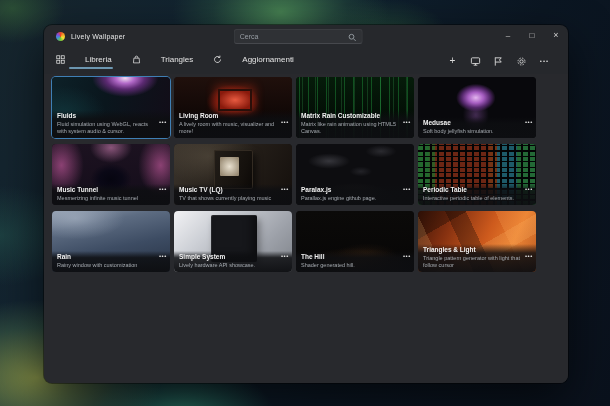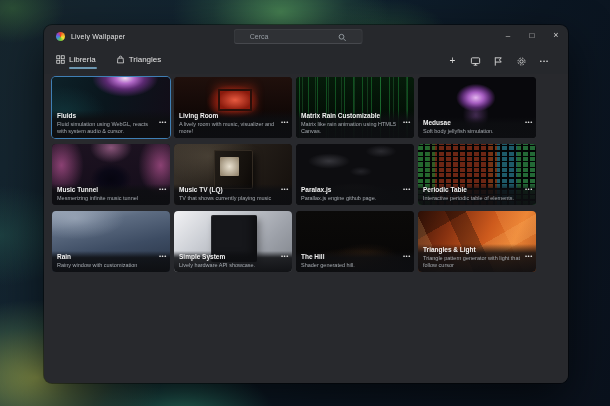--- a/index.html
+++ b/index.html
@@ -24,32 +24,32 @@
     display:flex; flex-direction:column;
   }
 
   
   .titlebar { height:23px; flex:none; display:flex; align-items:center; padding-left:12px; position:relative; }
   .logo { width:9px; height:9px; border-radius:50%; flex:none; margin-right:6px;
     background: conic-gradient(#e8452c, #f5a623 60deg, #f3e43a 120deg, #6fc53a 180deg, #3f8fdd 250deg, #8b46d8 310deg, #e8452c 360deg); }
   .app-title { font-size:7px; color:#e6e6e6; letter-spacing:.2px; }
   .searchbox { position:absolute; left:50%; top:4px; transform:translateX(-56%);
     width:129px; height:15px; background:#2f3135; border:1px solid #3a3c40; border-bottom-color:#46484d;
-    border-radius:3px; display:flex; align-items:center; padding:0 15px; }
+    border-radius:3px; display:flex; align-items:center; padding:0 5px; }
   .searchbox input { flex:1; min-width:0; background:transparent; border:none; outline:none;
     font-size:7px; color:#d5d5d5; font-family:inherit; }
   .searchbox input::placeholder { color:#989ea5; }
   .wc { position:absolute; right:0; top:0; display:flex; height:21px; }
   .wc button { width:24px; height:21px; background:none; border:none; color:#cfcfcf;
     font-size:8px; line-height:21px; text-align:center; padding:0; font-family:inherit; cursor:pointer; }
   .wc button.close { font-size:9px; }
 
   
   .tabrow { height:26px; flex:none; display:flex; align-items:center; padding:0 16px 0 12px; }
-  .tab { display:flex; align-items:center; gap:4px; margin-right:18px; position:relative;
+  .tab { display:flex; align-items:center; gap:20px; margin-right:18px; position:relative;
     padding:4px 2px 7px 0; color:#e4e4e4; font-size:8px; cursor:pointer; }
   .tab svg { display:block; }
   .tab.selected::after { content:""; position:absolute; left:13px; right:1px; bottom:2px;
     height:2px; border-radius:2px; background:#6c96b0; }
   .toolbar { margin-left:auto; display:flex; align-items:center; gap:8px; }
   .toolbar button { background:none; border:none; color:#d8d8d8; width:15px; height:15px;
     display:flex; align-items:center; justify-content:center; padding:0; font-family:inherit; cursor:pointer; }
   .toolbar .txt { font-size:10px; line-height:1; }
   .toolbar .dots { font-size:6px; letter-spacing:1px; }
 
@@ -171,20 +171,29 @@
     </div>
     <div class="tab">
       <span>
         <svg width="9" height="9" viewBox="0 0 12 12" fill="none" stroke="#e4e4e4" stroke-width="1">
           <path d="M2.5 4.2 h7 l.6 6.3 h-8.2 z"></path>
             <path d="M4.3 4.2 v-1 a1.7 1.7 0 0 1 3.4 0 v1"></path>
         </svg>
       </span>
       <span>Triangles</span>
     </div>
+    <div class="tab">
+      <span>
+        <svg width="9" height="9" viewBox="0 0 12 12" fill="none" stroke="#e4e4e4" stroke-width="1.1">
+          <path d="M10 6 a4 4 0 1 1 -1.2 -2.85"></path>
+            <path d="M9.2 0.8 v2.5 h-2.5"></path>
+        </svg>
+      </span>
+      <span>Aggiornamenti</span>
+    </div>
 
     <div class="toolbar">
       <button class="txt">+</button>
       <button>
         <svg width="11" height="11" viewBox="0 0 12 12" fill="none" stroke="#d8d8d8" stroke-width="1">
           <rect x="1.5" y="2" width="9" height="6.2" rx="1"></rect>
             <line x1="6" y1="8.2" x2="6" y2="10"></line>
             <line x1="4" y1="10" x2="8" y2="10"></line>
         </svg>
       </button>

